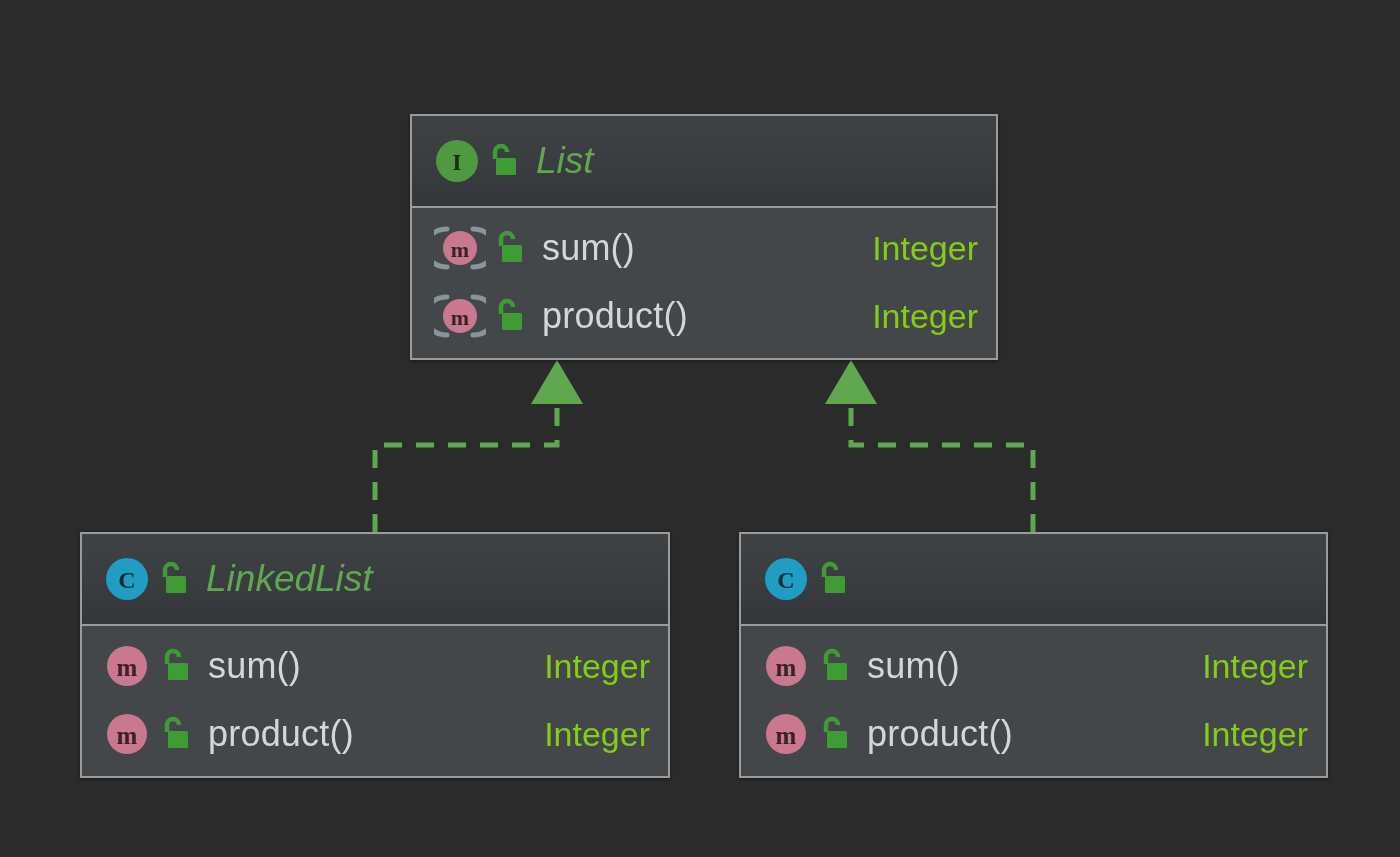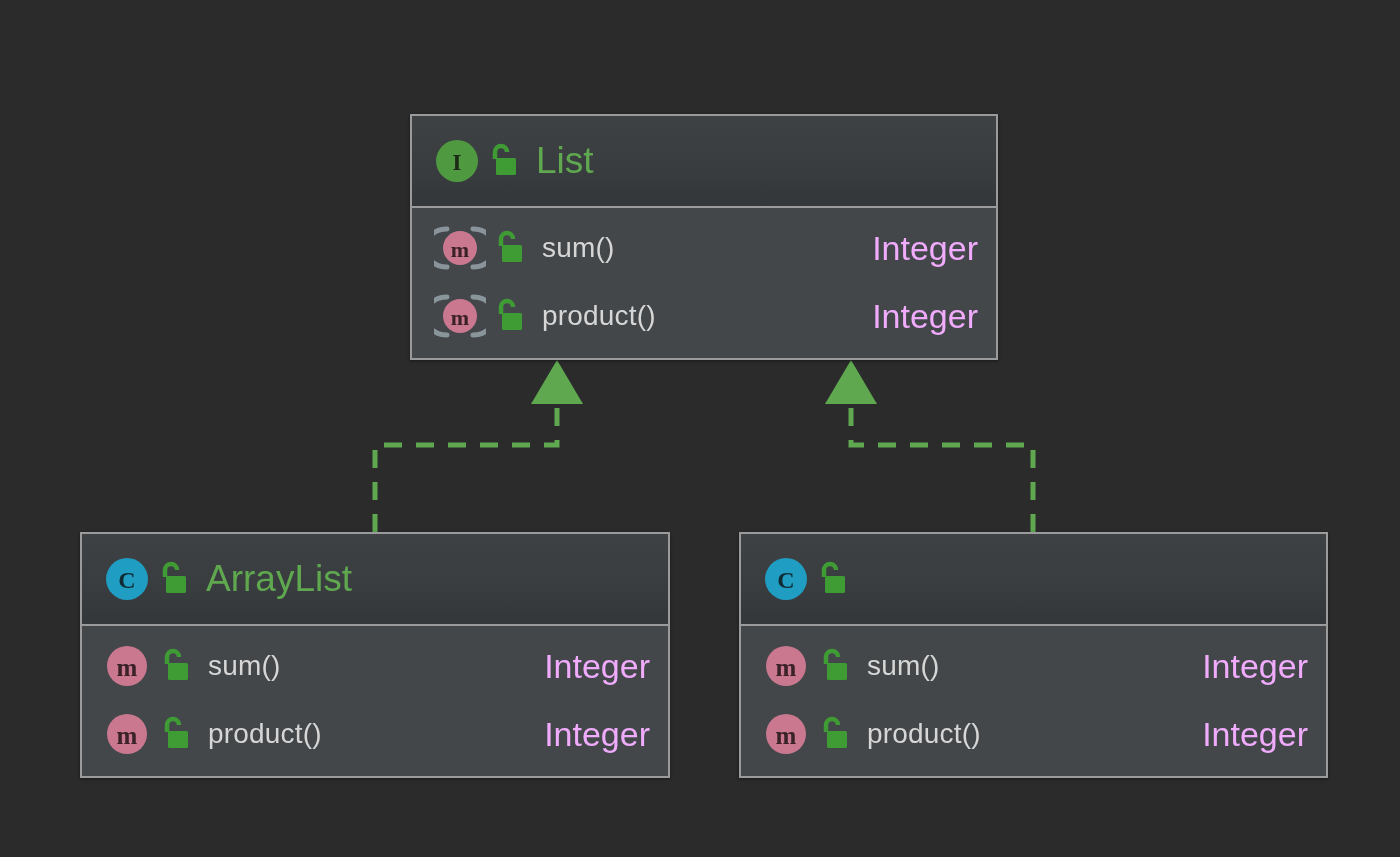--- a/index.html
+++ b/index.html
@@ -60,38 +60,39 @@
 
   .member-row {
     display: flex;
     align-items: center;
     height: 68px;
     padding: 0 18px 0 22px;
   }
 
   .member-name {
     color: #d6d6d6;
-    font-size: 28px;
+    font-size: 36px;
     letter-spacing: .2px;
     margin-left: 14px;
     white-space: nowrap;
   }
 
   .member-type {
-    color: #f0abfc;
+    color: #84cc16;
     font-size: 34px;
     margin-left: auto;
     white-space: nowrap;
   }
 
   .class-name {
     font-size: 37px;
     color: #5fa84f;
     margin-left: 14px;
     white-space: nowrap;
+    font-style: italic;
   }
 
   
   .icon {
     display: inline-block;
     flex: 0 0 auto;
     line-height: 0;
   }
   .icon svg { display: block; }
 
@@ -187,21 +188,21 @@
           <circle cx="23" cy="23" r="21" fill="#1f9dc2"></circle>
           <text x="23" y="32" text-anchor="middle" font-family="Liberation Serif, serif" font-size="24" font-weight="bold" fill="#102b33">C</text>
         </svg>
       </span>
       <span class="icon visibility-icon">
         <svg width="34" height="36" viewBox="0 0 34 36">
           <path d="M9 16 L9 9 A6 6 0 0 1 21 9" fill="none" stroke="#3f9c35" stroke-width="4.5"></path>
           <rect x="10" y="15" width="20" height="17" rx="1.5" fill="#3f9c35"></rect>
         </svg>
       </span>
-      <span class="class-name">ArrayList</span>
+      <span class="class-name">LinkedList</span>
     </div>
 
     <div class="uml-body">
 
       <div class="member-row">
         <span class="icon">
           <svg width="46" height="46" viewBox="0 0 46 46">
             <circle cx="23" cy="23" r="20" fill="#c9788f"></circle>
             <text x="23" y="33" text-anchor="middle" font-family="Liberation Serif, serif" font-size="25" font-weight="bold" fill="#3a2228">m</text>
           </svg>

